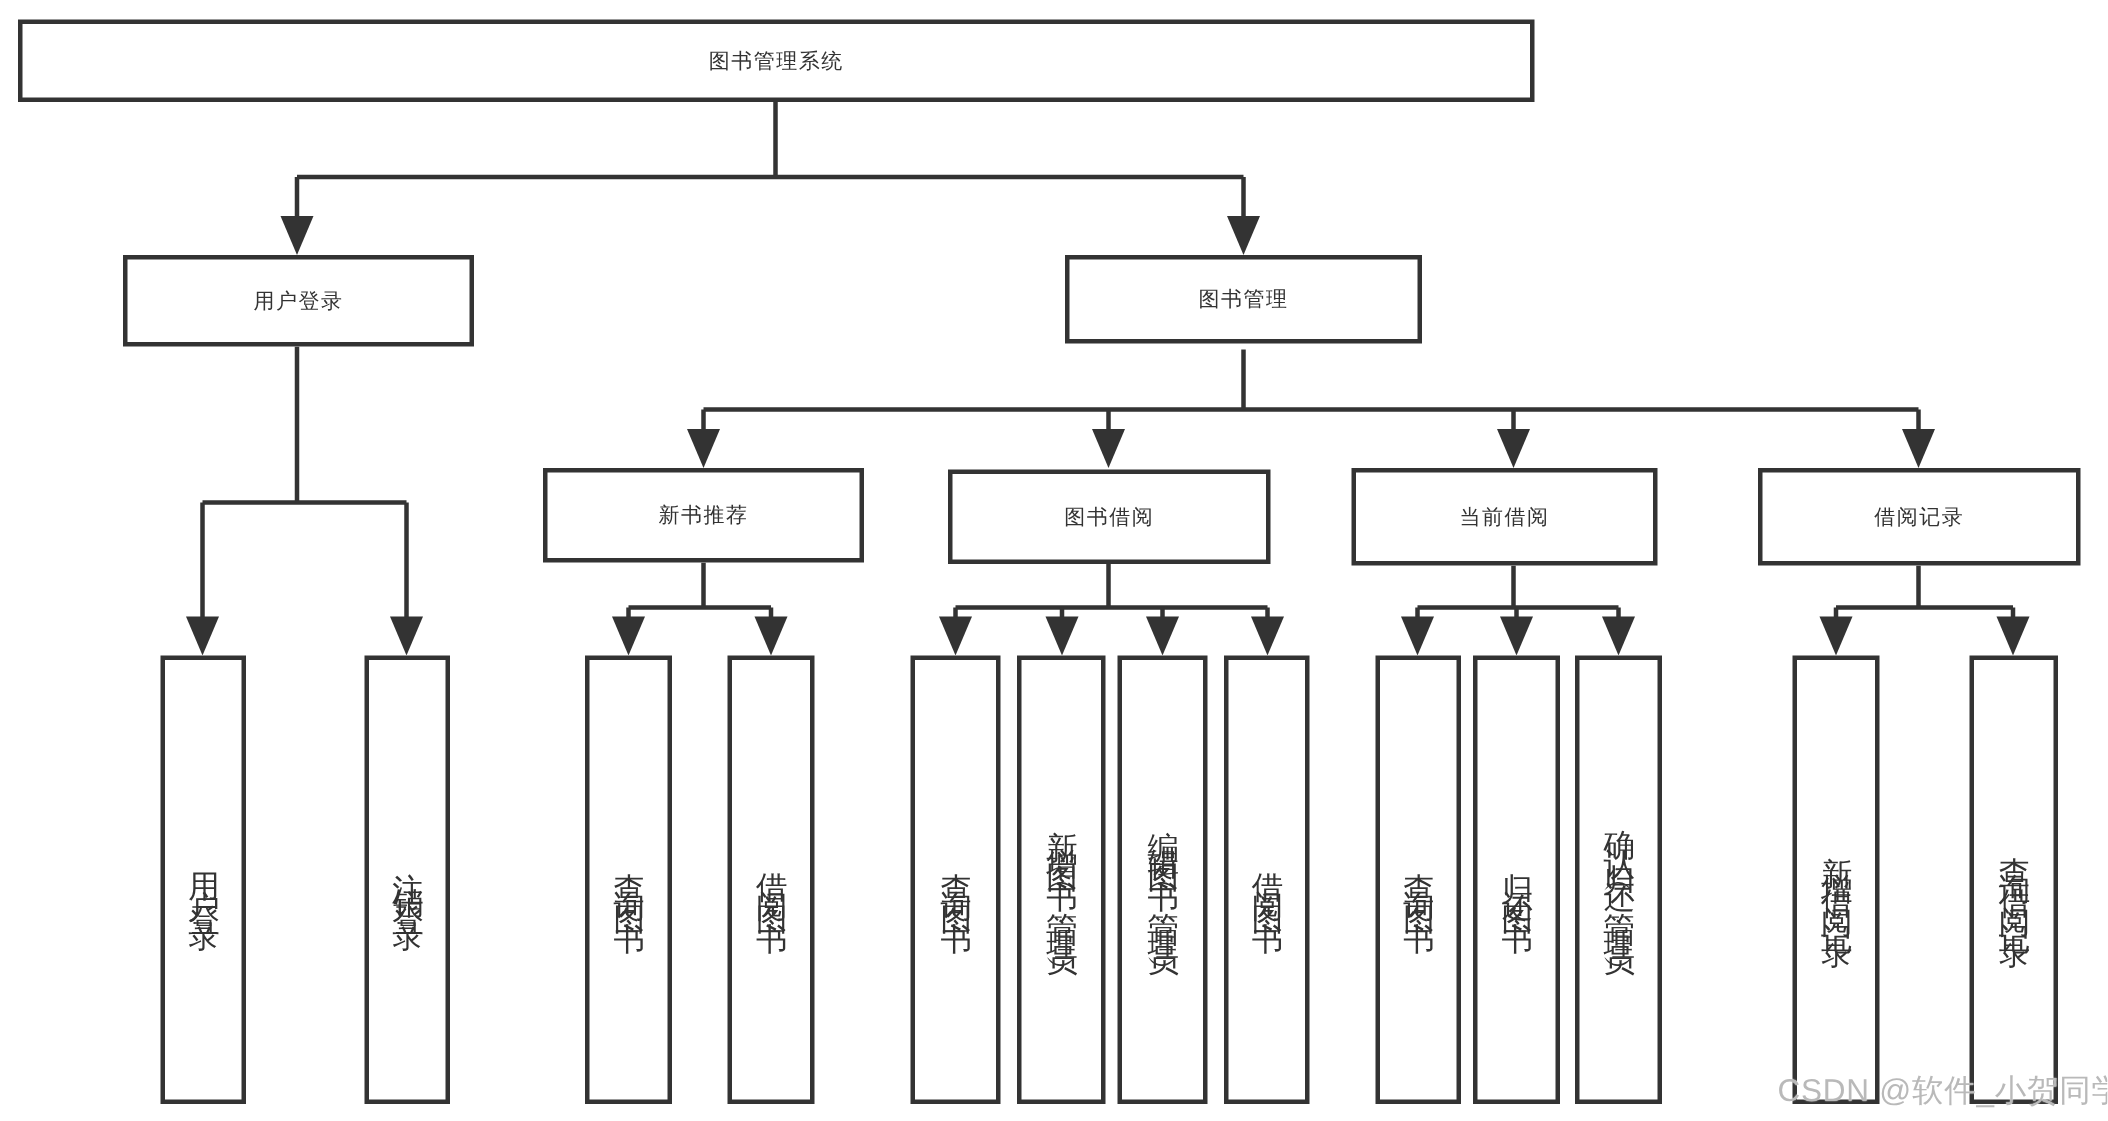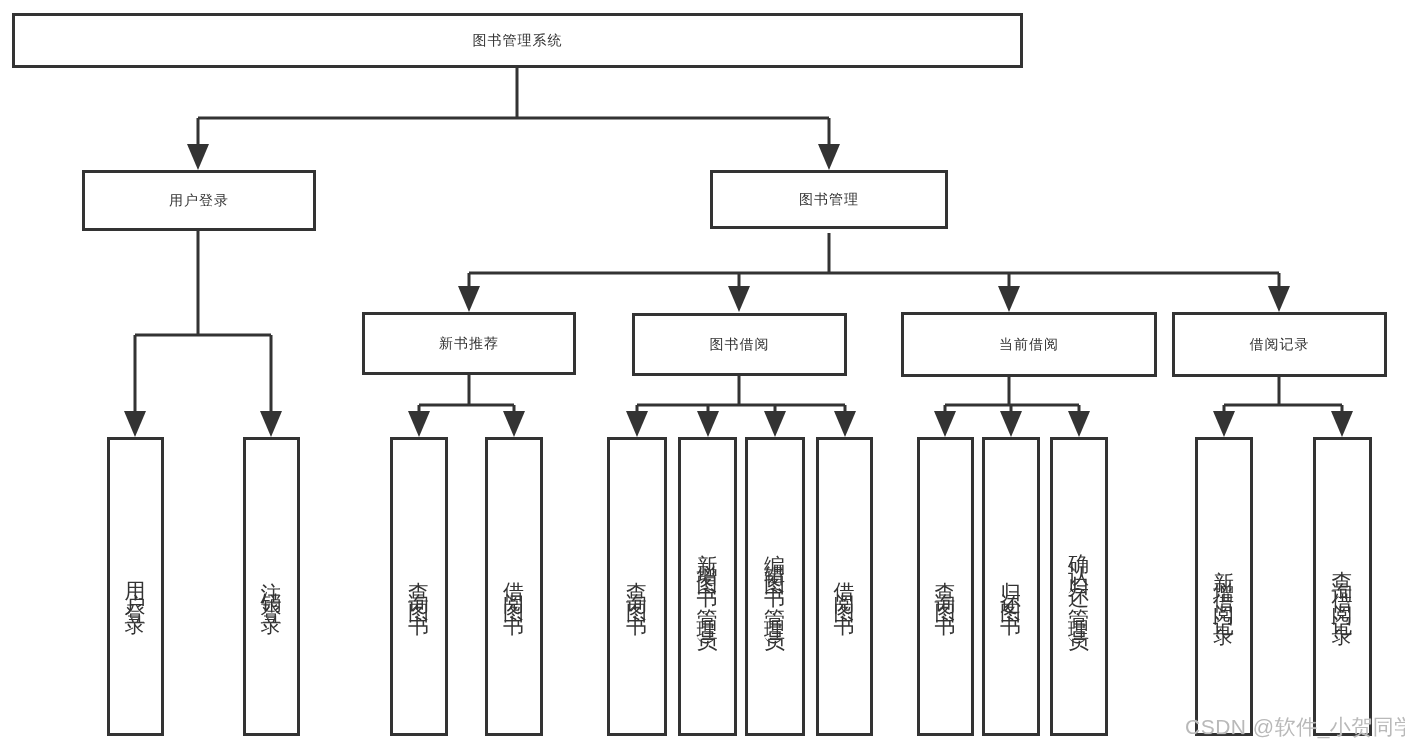--- a/index.html
+++ b/index.html
@@ -124,21 +124,21 @@
     </g>
   </svg>
 
   <div class="box" style="left:12px; top:13px; width:1011px; height:55px;">图书管理系统</div>
 
   <div class="box" style="left:82px; top:170px; width:234px; height:61px;">用户登录</div>
   <div class="box" style="left:710px; top:170px; width:238px; height:59px;">图书管理</div>
 
   <div class="box" style="left:362px; top:312px; width:214px; height:63px;">新书推荐</div>
   <div class="box" style="left:632px; top:313px; width:215px; height:63px;">图书借阅</div>
-  <div class="box" style="left:901px; top:312px; width:256px; height:65px;">当前借阅</div>
+  <div class="box" style="left:901px; top:312px; width:204px; height:65px;">当前借阅</div>
   <div class="box" style="left:1172px; top:312px; width:215px; height:65px;">借阅记录</div>
 
   <div class="leaf" style="left:107px; top:437px; width:57px; height:299px;">
     <span>用户登录</span>
   </div>
   <div class="leaf" style="left:243px; top:437px; width:57px; height:299px;">
     <span>注销登录</span>
   </div>
 
   <div class="leaf" style="left:390px; top:437px; width:58px; height:299px;">

